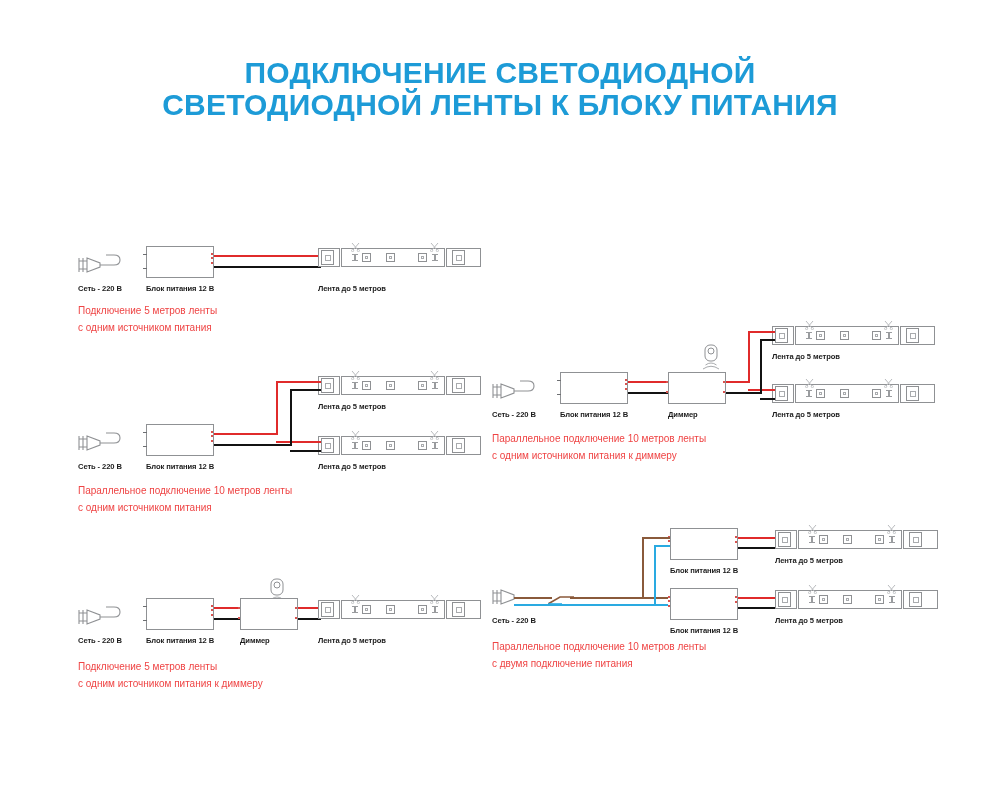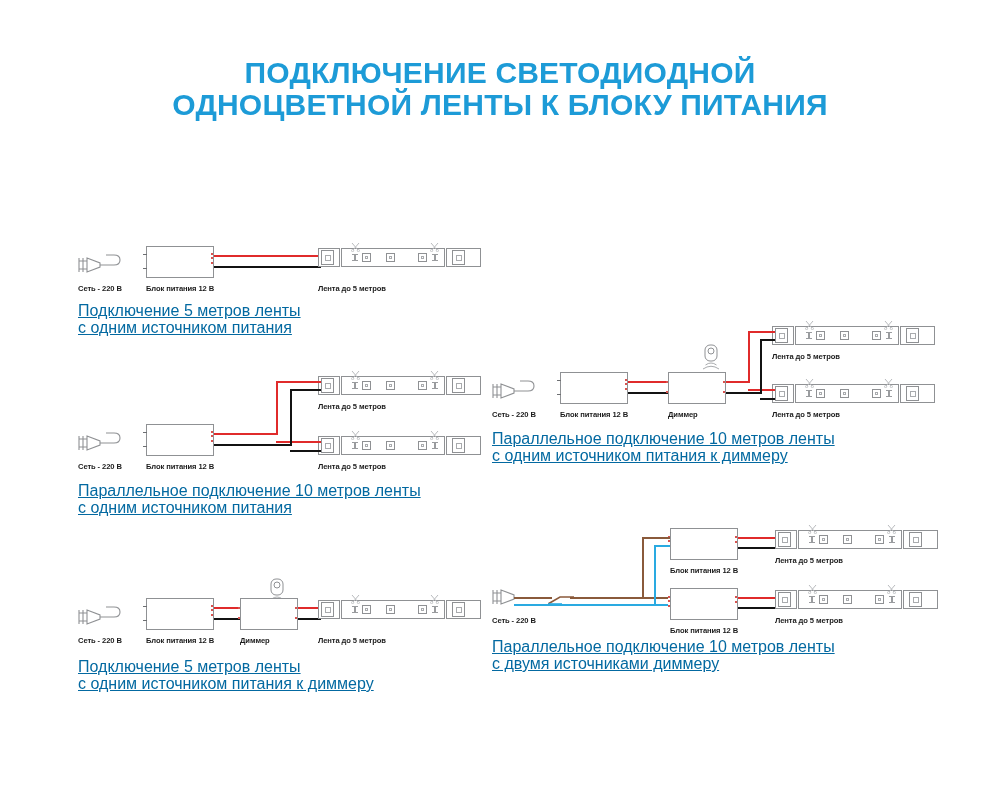--- a/index.html
+++ b/index.html
@@ -25,25 +25,24 @@
     line-height:32px;
     letter-spacing:0.2px;
   }
   .title .ln{display:block;}
 
   
   .diagram{position:absolute;}
 
   .caption{
     position:absolute;
-    color:#0369a1;
-    font-size:16px;
+    color:#ef4444;
+    font-size:10px;
     line-height:17px;
     white-space:nowrap;
-    text-decoration:underline;
   }
   .caption .ln{display:block;}
 
   .lbl{
     position:absolute;
     color:#1b1b1b;
     font-size:7.6px;
     font-weight:bold;
     white-space:nowrap;
     letter-spacing:-0.1px;
@@ -124,21 +123,21 @@
     border:1px solid #a9abae;box-sizing:border-box;display:block;
   }
 </style>
 </head>
 <body>
 
 <div id="stage">
 
   <div class="title">
     <span class="ln">ПОДКЛЮЧЕНИЕ СВЕТОДИОДНОЙ</span>
-    <span class="ln">ОДНОЦВЕТНОЙ ЛЕНТЫ К БЛОКУ ПИТАНИЯ</span>
+    <span class="ln">СВЕТОДИОДНОЙ ЛЕНТЫ К БЛОКУ ПИТАНИЯ</span>
   </div>
 
   <div class="diagram" style="left:78px; top:238px; width:410px; height:100px;">
 
     <div class="plug" style="left:0px; top:14px;">
       <svg width="46" height="26" viewBox="0 0 46 26">
         <path d="M1 6 L1 20 M5 6 L5 20 M1 9 L9 9 M1 17 L9 17
                  M9 6 L22 11 L22 15 L9 20 Z" fill="none" stroke="#8f9194" stroke-width="1.1"></path>
         <path d="M22 13 L36 13 Q42 13 42 8 Q42 3 36 3 L28 3" fill="none" stroke="#8f9194" stroke-width="1.1"></path>
       </svg>
@@ -655,17 +654,17 @@
       </svg>
     </div>
 
     <div class="w v brn" style="left:150px; top:19px; height:61px;"></div>
     <div class="w h brn" style="left:150px; top:19px; width:28px;"></div>
     <div class="w v cyn" style="left:162px; top:27px; height:60px;"></div>
     <div class="w h cyn" style="left:162px; top:27px; width:16px;"></div>
 
     <div class="caption" style="left:0px; top:120px;">
       <span class="ln">Параллельное подключение 10 метров ленты</span>
-      <span class="ln">с двумя источниками диммеру</span>
+      <span class="ln">с двумя подключение питания</span>
     </div>
   </div>
 
 </div>
 
 </body></html>

